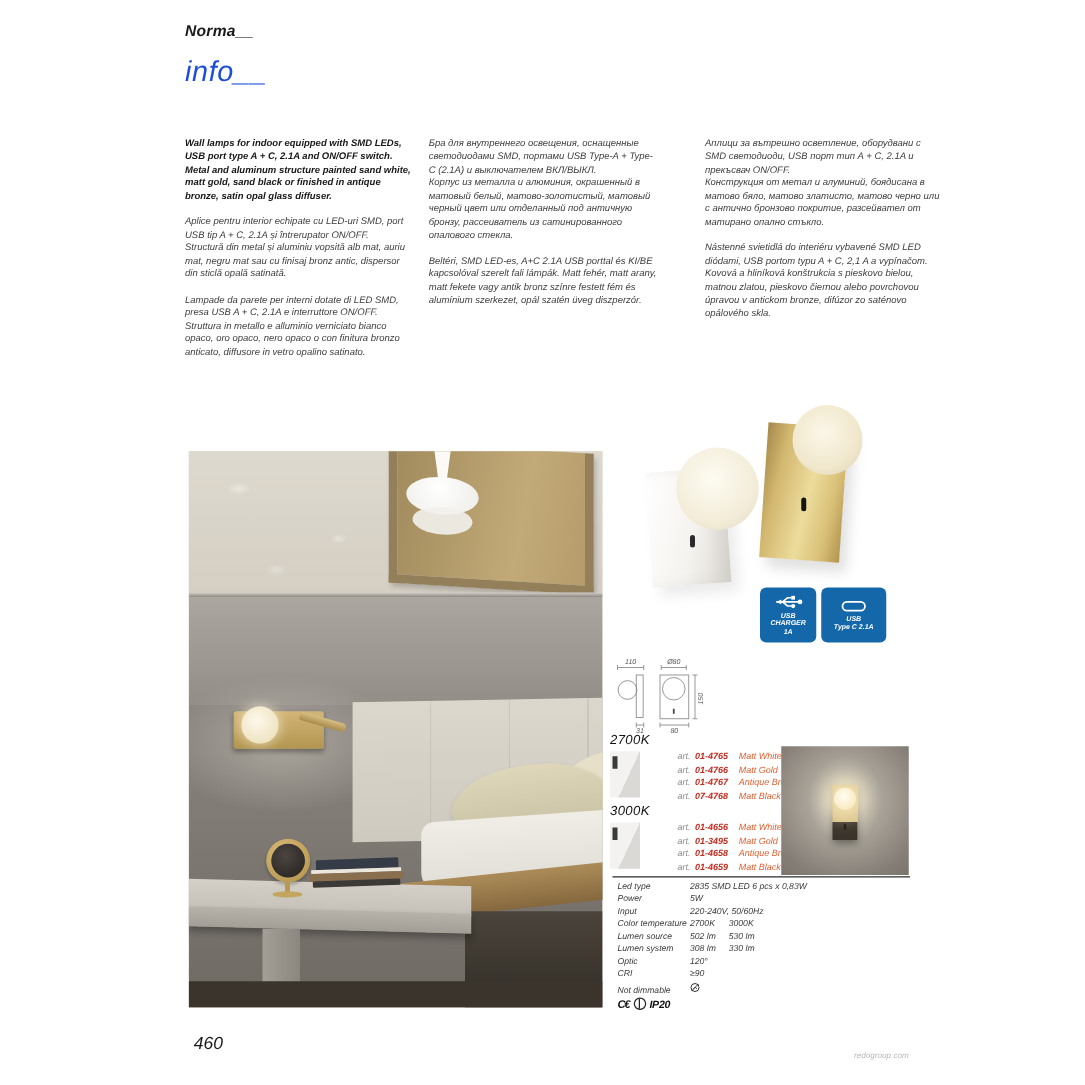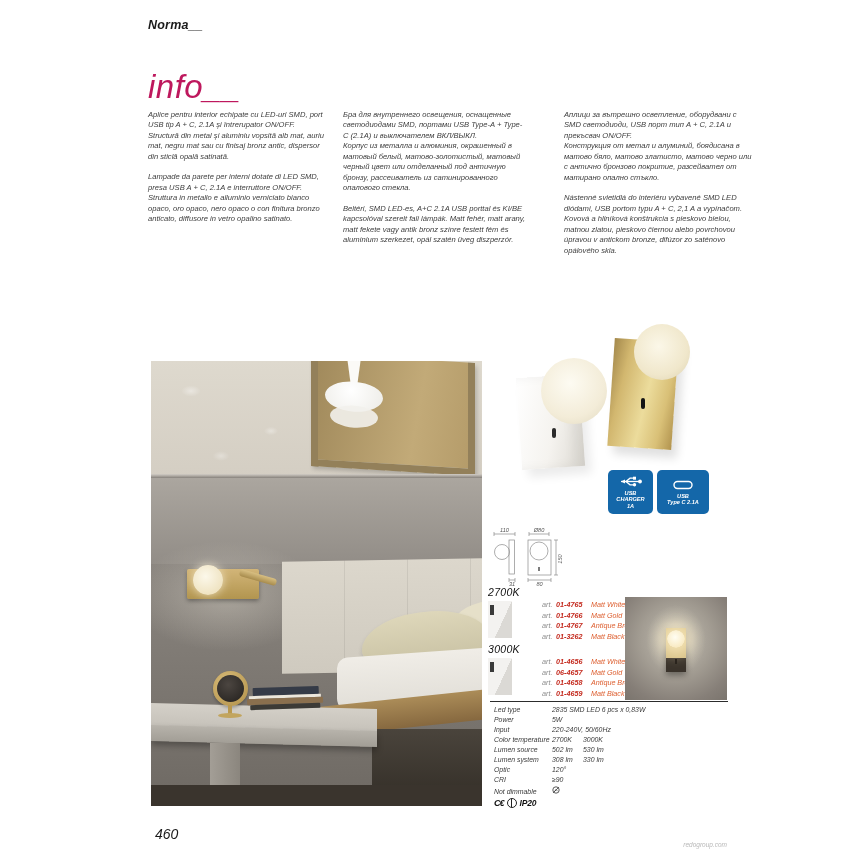--- a/index.html
+++ b/index.html
@@ -2,21 +2,21 @@
 <html><head>
 <meta charset="utf-8">
 <style>
   html,body{margin:0;padding:0;background:#ffffff;}
   .page{position:relative;width:868px;height:868px;background:#ffffff;overflow:hidden;
         font-family:"Liberation Sans","DejaVu Sans",sans-serif;color:#222;font-style:italic;}
   .abs{position:absolute;}
 
   
   .brand{left:148px;top:18px;font-size:12.5px;font-weight:700;letter-spacing:.2px;color:#1a1a1a;}
-  .title{left:148px;top:68px;font-size:33px;font-weight:300;letter-spacing:.5px;color:#be185d;}
+  .title{left:148px;top:44px;font-size:23px;font-weight:300;letter-spacing:.5px;color:#1d4ed8;}
 
   
   .col{top:110px;width:184px;font-size:7.6px;line-height:1.38;color:#3d3d3d;}
   .col .blk{white-space:pre-line;margin-bottom:10px;}
   .col .bold{font-weight:700;color:#161616;}
 
   
   .photo{left:151px;top:361px;width:331px;height:445px;overflow:hidden;background:#d8d2c7;}
   .wall-top{left:0;top:0;width:331px;height:117px;
     background:linear-gradient(180deg,#ded9ce,#d4cec3);}
@@ -148,20 +148,22 @@
 </style>
 </head>
 <body>
 
 <div class="page">
 
   <div class="abs brand">Norma__</div>
   <div class="abs title">info__</div>
 
   <div class="abs col" style="left:148px;">
+    <div class="blk bold">Wall lamps for indoor equipped with SMD LEDs, USB port type A + C, 2.1A and ON/OFF switch.
+Metal and aluminum structure painted sand white, matt gold, sand black or finished in antique bronze, satin opal glass diffuser.</div>
     <div class="blk">Aplice pentru interior echipate cu LED-uri SMD, port USB tip A + C, 2.1A  și întrerupator ON/OFF.
 Structură din metal și aluminiu vopsită alb mat, auriu mat, negru mat sau cu finisaj bronz antic, dispersor din sticlă opală satinată.</div>
     <div class="blk">Lampade da parete per interni dotate di LED SMD, presa USB A + C, 2.1A e interruttore ON/OFF.
 Struttura in metallo e alluminio verniciato bianco opaco, oro opaco, nero opaco o con finitura bronzo anticato, diffusore in vetro opalino satinato.</div>
   </div>
   <div class="abs col" style="left:343px;">
     <div class="blk">Бра для внутреннего освещения, оснащенные светодиодами SMD, портами USB Type-A + Type-C (2.1A) и выключателем ВКЛ/ВЫКЛ.
 Корпус из металла и алюминия, окрашенный в матовый белый, матово-золотистый, матовый черный цвет или отделанный под античную бронзу, рассеиватель из сатинированного опалового стекла.</div>
     <div class="blk">Beltéri, SMD LED-es, A+C 2.1A USB porttal és KI/BE kapcsolóval szerelt fali lámpák. Matt fehér, matt arany, matt fekete vagy antik bronz színre festett fém és alumínium szerkezet, opál szatén üveg diszperzór.</div>
   </div>
@@ -295,40 +297,40 @@
         <span class="r-code">01-4766</span>
         <span class="r-finish">Matt Gold</span>
       </div>
       <div class="v-row">
         <span class="r-art">art.</span>
         <span class="r-code">01-4767</span>
         <span class="r-finish">Antique Bronze</span>
       </div>
       <div class="v-row">
         <span class="r-art">art.</span>
-        <span class="r-code">01-3262</span>
+        <span class="r-code">07-4768</span>
         <span class="r-finish">Matt Black</span>
       </div>
     </div>
   </div>
 
   <div class="abs variant" style="top:643px;">
     <div class="v-head">3000K</div>
     <div class="v-thumb">
         <i></i>
       </div>
     <div class="v-rows">
       <div class="v-row">
         <span class="r-art">art.</span>
         <span class="r-code">01-4656</span>
         <span class="r-finish">Matt White</span>
       </div>
       <div class="v-row">
         <span class="r-art">art.</span>
-        <span class="r-code">06-4657</span>
+        <span class="r-code">01-3495</span>
         <span class="r-finish">Matt Gold</span>
       </div>
       <div class="v-row">
         <span class="r-art">art.</span>
         <span class="r-code">01-4658</span>
         <span class="r-finish">Antique Bronze</span>
       </div>
       <div class="v-row">
         <span class="r-art">art.</span>
         <span class="r-code">01-4659</span>

